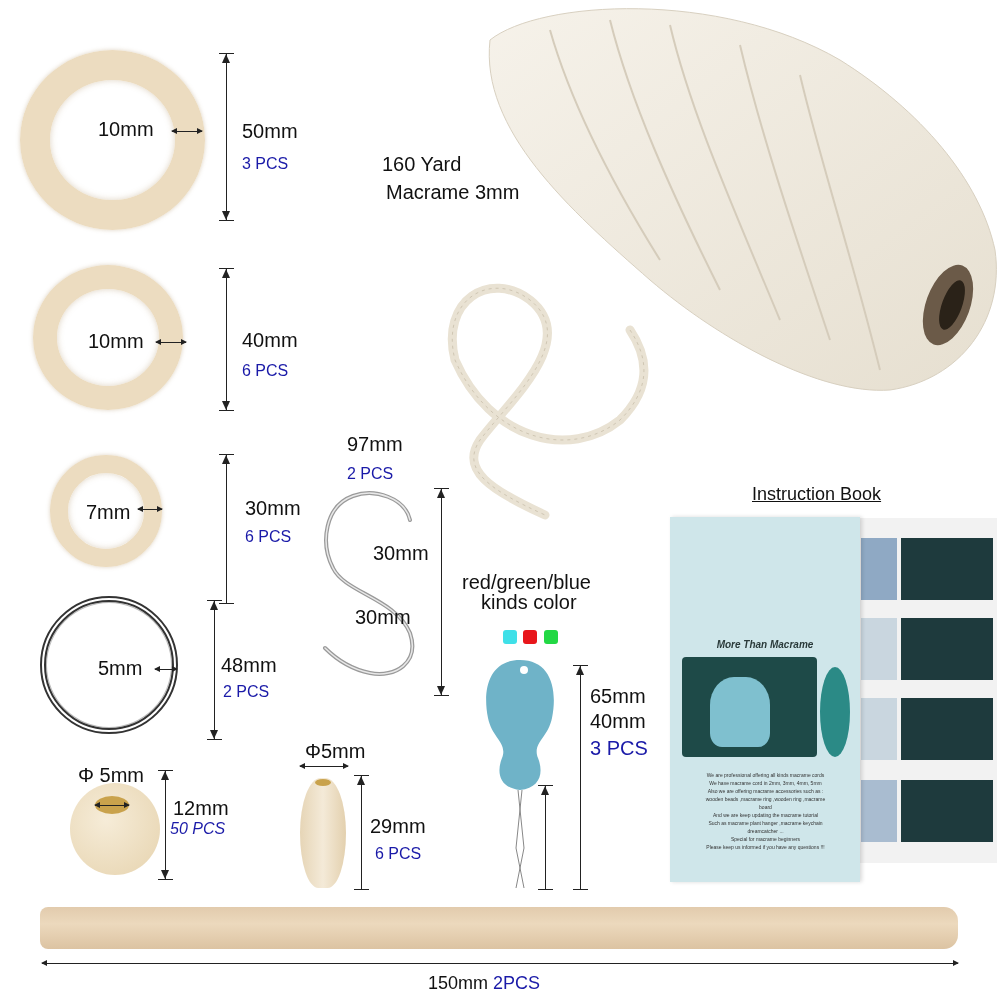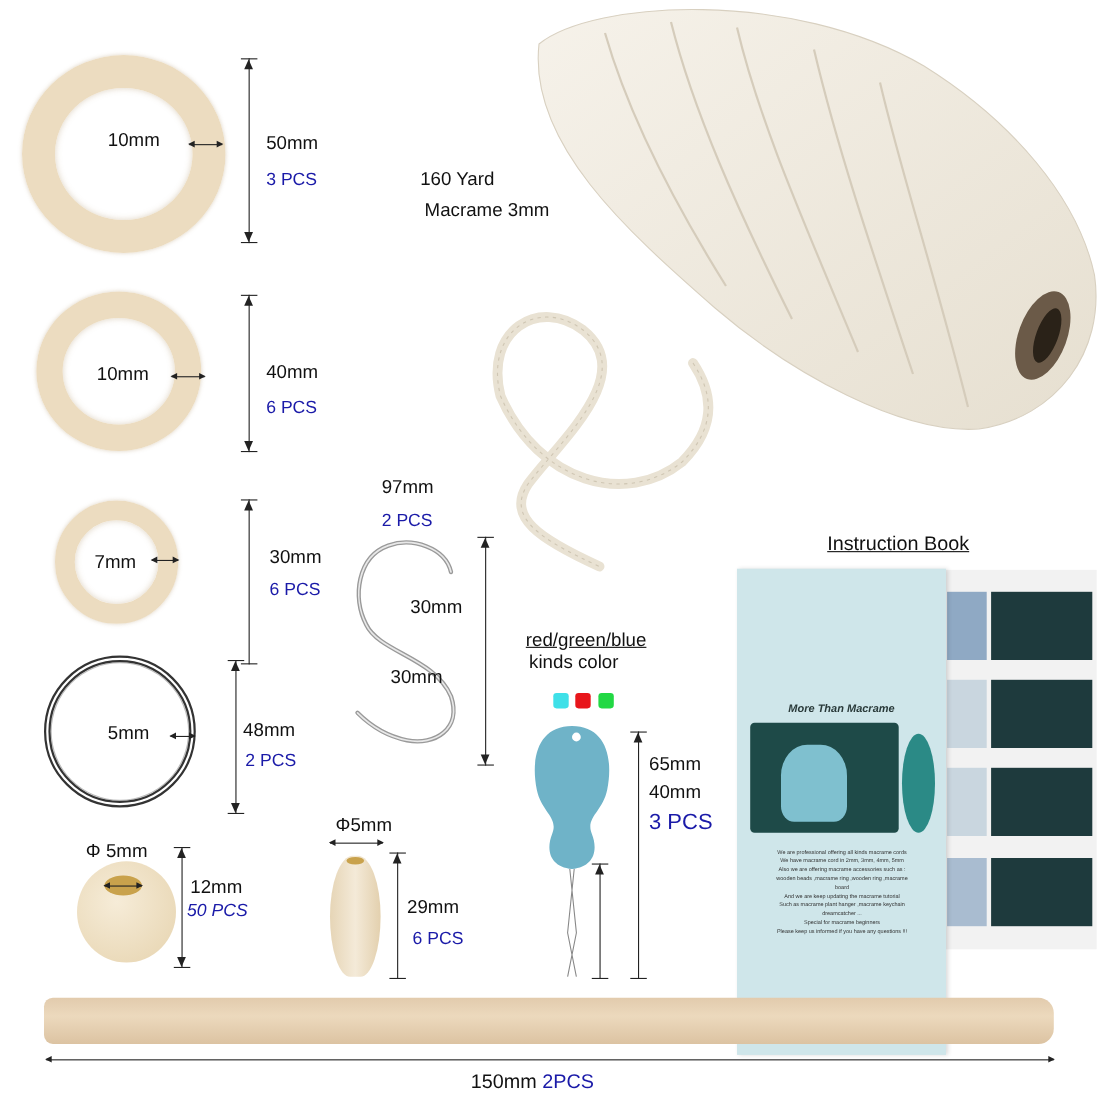--- a/index.html
+++ b/index.html
@@ -1,19 +1,19 @@
 <!DOCTYPE html>
 <html><head>
 <meta charset="utf-8">
 <style>
   html, body { margin: 0; padding: 0; }
   body { width: 1001px; height: 1001px; background: #ffffff; position: relative; overflow: hidden;
          font-family: "Liberation Sans", sans-serif; color: #111; }
   .abs { position: absolute; }
-  .dim { font-size: 17px; color: #111; white-space: nowrap; }
+  .dim { font-size: 20px; color: #111; white-space: nowrap; }
   .pcs { font-size: 16px; color: #1a1aa8; white-space: nowrap; }
   .vline { position: absolute; width: 1px; background: #222; }
   .vline::before, .vline::after { content: ""; position: absolute; left: -7px; width: 15px; height: 1px; background: #222; }
   .vline::before { top: 0; } .vline::after { bottom: 0; }
   .arrow-up { position: absolute; left: -4px; top: 1px; width: 0; height: 0; border-left: 4px solid transparent; border-right: 4px solid transparent; border-bottom: 9px solid #222; }
   .arrow-down { position: absolute; left: -4px; bottom: 1px; width: 0; height: 0; border-left: 4px solid transparent; border-right: 4px solid transparent; border-top: 9px solid #222; }
   .ring { position: absolute; border-radius: 50%; box-sizing: border-box; }
   .wood-ring { border-style: solid; border-color: #ecdcc0; box-shadow: inset 0 0 6px rgba(160,130,80,.35), 0 0 4px rgba(160,130,80,.35); }
   .metal-ring { border: 6px double #333; box-shadow: 0 0 0 1px #bbb inset; }
   .harrow { position: absolute; height: 1px; background: #222; }
@@ -115,21 +115,21 @@
     <path d="M250 25 C270 110 310 200 360 320"></path>
     <path d="M320 45 C340 130 370 220 410 340"></path>
     <path d="M380 75 C400 160 430 250 460 370"></path>
   </g>
   <ellipse cx="528" cy="305" rx="22" ry="42" fill="#6b5a48" transform="rotate(20 528 305)"></ellipse>
   <ellipse cx="532" cy="305" rx="10" ry="26" fill="#2a2218" transform="rotate(20 532 305)"></ellipse>
   <path d="M210 330 C230 360 230 390 200 420 C150 460 70 440 35 360 C20 300 70 270 110 300 C160 340 90 400 60 440 C40 470 70 490 125 515" fill="none" stroke="#e9e2d3" stroke-width="9" stroke-linecap="round"></path>
   <path d="M210 330 C230 360 230 390 200 420 C150 460 70 440 35 360 C20 300 70 270 110 300 C160 340 90 400 60 440 C40 470 70 490 125 515" fill="none" stroke="#cfc6b3" stroke-width="1" stroke-dasharray="3 4"></path>
 </svg>
 
-<div class="abs dim" style="left:478px; top:572px; line-height:20px;text-decoration:underline;">red/green/blue</div>
+<div class="abs dim" style="left:462px; top:572px; line-height:20px;">red/green/blue</div>
 <div class="abs dim" style="left:481px; top:592px; line-height:20px;">kinds color</div>
 <div class="swatch" style="left:503px; top:630px; background:#3fe0e8;"></div>
 <div class="swatch" style="left:523px; top:630px; background:#e8161b;"></div>
 <div class="swatch" style="left:544px; top:630px; background:#22d844;"></div>
 <svg class="abs" style="left:480px; top:658px;" width="80" height="230" viewBox="0 0 80 230">
   <path d="M40 2 C70 2 78 30 72 60 C68 80 52 85 58 100 C64 115 60 130 40 132 C20 130 16 115 22 100 C28 85 12 80 8 60 C2 30 10 2 40 2 Z" fill="#6fb3c8"></path>
   <circle cx="44" cy="12" r="4" fill="#ffffff"></circle>
   <path d="M38 132 L44 190 L36 230 M42 132 L36 190 L44 230" fill="none" stroke="#888" stroke-width="1"></path>
 </svg>
 <div class="vline" style="left:580px; top:665px; height:225px;">
@@ -146,21 +146,21 @@
 <div class="book" style="left:855px; top:518px; width:142px; height:345px; background:#f2f2f2;">
   <div class="abs" style="left:6px; top:20px; width:36px; height:62px; background:#8fa9c4;"></div>
   <div class="abs" style="left:46px; top:20px; width:92px; height:62px; background:#1e3a3d;"></div>
   <div class="abs" style="left:6px; top:100px; width:36px; height:62px; background:#c9d6df;"></div>
   <div class="abs" style="left:46px; top:100px; width:92px; height:62px; background:#1e3a3d;"></div>
   <div class="abs" style="left:6px; top:180px; width:36px; height:62px; background:#c9d6df;"></div>
   <div class="abs" style="left:46px; top:180px; width:92px; height:62px; background:#1e3a3d;"></div>
   <div class="abs" style="left:6px; top:262px; width:36px; height:62px; background:#a9bcd0;"></div>
   <div class="abs" style="left:46px; top:262px; width:92px; height:62px; background:#1e3a3d;"></div>
 </div>
-<div class="book" style="left:670px; top:517px; width:190px; height:442px; background:#cfe6ea; box-shadow: 2px 0 4px rgba(0,0,0,.15);">
+<div class="book" style="left:670px; top:517px; width:190px; height:365px; background:#cfe6ea; box-shadow: 2px 0 4px rgba(0,0,0,.15);">
   <div class="abs" style="left:0; width:190px; top:122px; text-align:center; font-size:10px; font-style:italic; font-weight:bold; color:#2a3a3a;">More Than Macrame</div>
   <div class="abs" style="left:12px; top:140px; width:135px; height:100px; background:#1e4a48; border-radius:4px;"></div>
   <div class="abs" style="left:40px; top:160px; width:60px; height:70px; background:#7fc0cf; border-radius:40% 40% 20% 20%;"></div>
   <div class="abs" style="left:150px; top:150px; width:30px; height:90px; background:#2b8a86; border-radius:50%;"></div>
   <div class="book-text" style="left:8px; top:254px; width:175px;">
     <div>We are professional offering all kinds macrame cords</div>
     <div>We have macrame cord in 2mm, 3mm, 4mm, 5mm</div>
     <div>Also we are offering macrame accessories such as :</div>
     <div>wooden beads ,macrame ring ,wooden ring ,macrame</div>
     <div>board</div>

